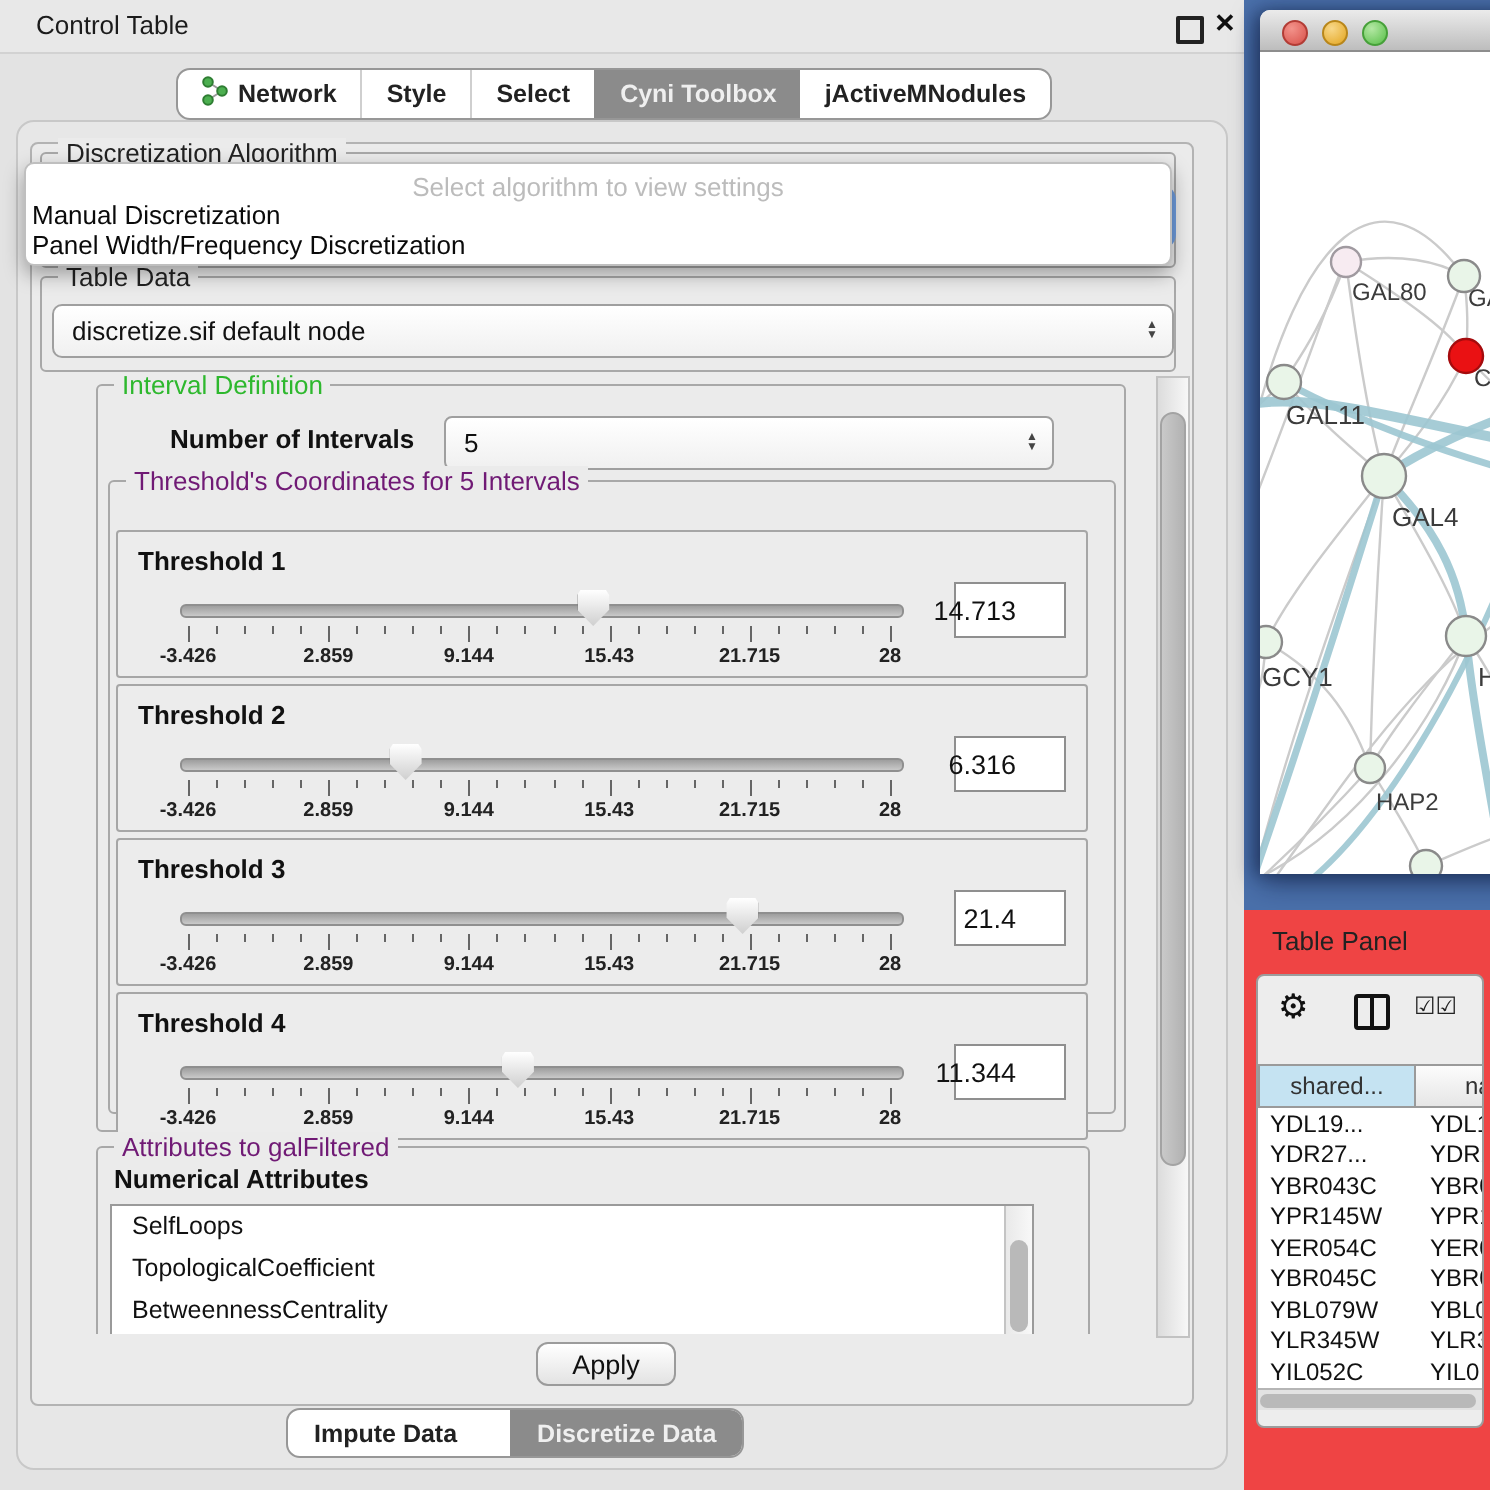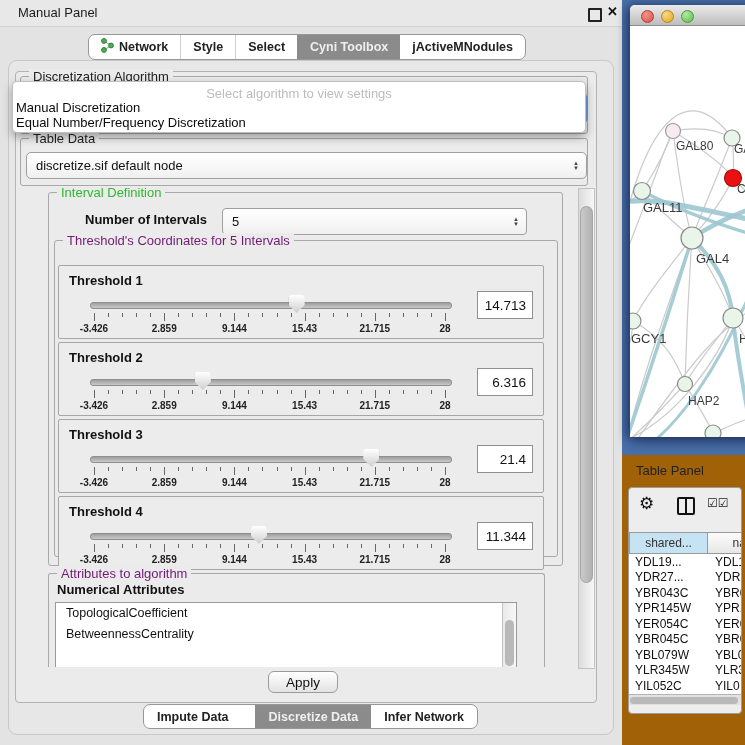--- a/index.html
+++ b/index.html
@@ -66,21 +66,21 @@
   .ticks i{position:absolute;top:0;width:1px;height:4px;background:#666;}
   .ticks i.maj{height:8px;}
   .tlabels{position:absolute;left:4px;top:29px;width:351px;height:12px;}
   .tlabels b{position:absolute;transform:translateX(-50%);font-size:10px;color:#222;white-space:nowrap;}
   .thumb{position:absolute;top:1px;width:16px;height:18px;
        background:linear-gradient(#ffffff,#cfcfcf);
        clip-path:polygon(10% 0,90% 0,100% 14%,100% 55%,50% 100%,0 55%,0 14%);
        filter:drop-shadow(0 0 1px #777);}
   .vbox{position:absolute;left:418px;top:25px;width:56px;height:28px;background:#fff;
        border:1px solid #8f8f8f;font-size:13.5px;color:#111;display:flex;align-items:center;
-       justify-content:flex-end;padding-right:6px;box-sizing:border-box;}
+       justify-content:flex-end;padding-right:24px;box-sizing:border-box;}
   
   .gb-attrs{left:28px;top:387px;width:495px;height:96px;border-bottom:none;}
   .na-label{position:absolute;left:37px;top:396px;font-size:13px;font-weight:bold;color:#111;}
   .attr-list{position:absolute;left:35px;top:416px;width:460px;height:64px;background:#fff;
        border:1px solid #9a9a9a;overflow:hidden;}
   .litem{padding-left:10px;font-size:12.5px;line-height:21px;color:#111;white-space:nowrap;}
   .list-scroll{position:absolute;left:446px;top:0;width:13px;height:64px;background:linear-gradient(to right,#e9e9e9,#f8f8f8);border-left:1px solid #c4c4c4;}
   .list-thumb{position:absolute;left:1.5px;top:17px;width:9px;height:46px;background:#b9b9b9;border-radius:5px;}
   
   .outer-scroll{position:absolute;left:578px;top:188px;width:15px;height:479px;
@@ -102,21 +102,21 @@
   .desktop{position:absolute;left:622px;top:0;width:123px;height:455px;background:#4a70ab;}
   .netwin{position:absolute;left:8px;top:5px;width:150px;height:432px;background:#fff;
        border-radius:5px 5px 0 0;box-shadow:0 4px 14px rgba(5,15,45,.55), -3px 0 8px rgba(5,15,45,.35);}
   .nw-titlebar{position:absolute;left:0;top:0;width:100%;height:21px;border-radius:5px 5px 0 0;
        background:linear-gradient(#ebebeb,#bdbdbd);border-bottom:1px solid #8d8d8d;box-sizing:border-box;}
   .light{position:absolute;top:5px;width:11px;height:11px;border-radius:50%;}
   .l-red{left:11px;background:radial-gradient(circle at 35% 30%,#f3938b,#d8514a);border:1px solid #b23c35;}
   .l-yellow{left:31px;background:radial-gradient(circle at 35% 30%,#f8d88a,#e3a51f);border:1px solid #b8861a;}
   .l-green{left:51px;background:radial-gradient(circle at 35% 30%,#b4e8a4,#58bf48);border:1px solid #46a039;}
   .nw-canvas{position:absolute;left:0;top:21px;width:150px;height:411px;overflow:hidden;background:#fff;}
-  .tablepanel{position:absolute;left:622px;top:455px;width:123px;height:290px;background:#a16207;}
+  .tablepanel{position:absolute;left:622px;top:455px;width:123px;height:290px;background:#ef4444;}
   .tp-head{position:absolute;left:14px;top:8px;font-size:13px;color:#222;}
   .tp-sub{position:absolute;left:6px;top:32px;width:112px;height:225px;background:#ededed;
        border:1px solid #9c9c9c;border-radius:4px;overflow:hidden;}
   .gear{position:absolute;left:10px;top:5px;font-size:17px;color:#111;}
   .colicon{position:absolute;left:48px;top:9px;width:14px;height:14px;border:2px solid #111;border-radius:2px;}
   .colicon span{position:absolute;left:6px;top:0;width:2px;height:14px;background:#111;}
   .checks{position:absolute;left:78px;top:8px;font-size:12px;color:#222;letter-spacing:0px;}
   .thead{position:absolute;left:0;top:44px;width:200px;height:22px;display:flex;}
   .hcell{box-sizing:border-box;border:1px solid #9a9a9a;border-left:none;font-size:12px;color:#333;
        display:flex;align-items:center;justify-content:center;height:22px;}
@@ -129,21 +129,21 @@
   .tcell.c1{padding-left:7px;}
   .hscroll{position:absolute;left:0;top:206px;width:112px;height:10px;background:#e2e2e2;border-top:1px solid #b5b5b5;}
   .hthumb{position:absolute;left:1px;top:1.5px;width:108px;height:7px;background:#b9b9b9;border-radius:4px;}
   svg text{font-family:"Liberation Sans",sans-serif;}
 </style>
 </head>
 <body>
 
 <div class="left">
   <div class="cp-titlebar">
-    <span class="cp-title">Manual Panel</span>
+    <span class="cp-title">Control Table</span>
     <span class="float-ic"></span>
     <span class="close-ic">✕</span>
   </div>
 
   <div class="toptabs">
     <div class="ttab">
       <span class="neticon">
         <svg width="13" height="15" viewBox="0 0 13 15">
           <line x1="3" y1="3" x2="10" y2="7.5" stroke="#9a9a9a" stroke-width="1"></line>
           <line x1="3" y1="12" x2="10" y2="7.5" stroke="#9a9a9a" stroke-width="1"></line>
@@ -372,48 +372,48 @@
             <b style="left: 60%;">15.43</b>
             <b style="left: 80%;">21.715</b>
             <b style="left: 100%;">28</b>
           </div>
         <div class="thumb" style="left: 160.968px;"></div>
       </div>
       <div class="vbox">11.344</div>
     </div>
 
     <div class="groupbox gb-attrs">
-      <span class="gb-title t-blue">Attributes to algorithm</span>
+      <span class="gb-title t-blue">Attributes to galFiltered</span>
     </div>
     <div class="na-label">Numerical Attributes</div>
     <div class="attr-list">
       <div class="list-scroll">
         <div class="list-thumb"></div>
       </div>
+    <div class="litem">SelfLoops</div>
         <div class="litem">TopologicalCoefficient</div>
         <div class="litem">BetweennessCentrality</div>
       </div>
   </div>
 
   <div class="outer-scroll">
     <div class="outer-thumb"></div>
   </div>
 
   <button class="apply">Apply</button>
 
   <div class="bottomtabs">
     <div class="btab">Impute Data</div>
     <div class="btab sel">Discretize Data</div>
-    <div class="btab">Infer Network</div>
   </div>
 
   <div class="popup">
     <div class="pop-ph">Select algorithm to view settings</div>
     <div class="pop-it b">Manual Discretization</div>
-    <div class="pop-it r">Equal Number/Frequency Discretization</div>
+    <div class="pop-it r">Panel Width/Frequency Discretization</div>
   </div>
 </div>
 
 <div class="desktop">
   <div class="netwin">
     <div class="nw-titlebar">
       <span class="light l-red"></span>
       <span class="light l-yellow"></span>
       <span class="light l-green"></span>
     </div>

